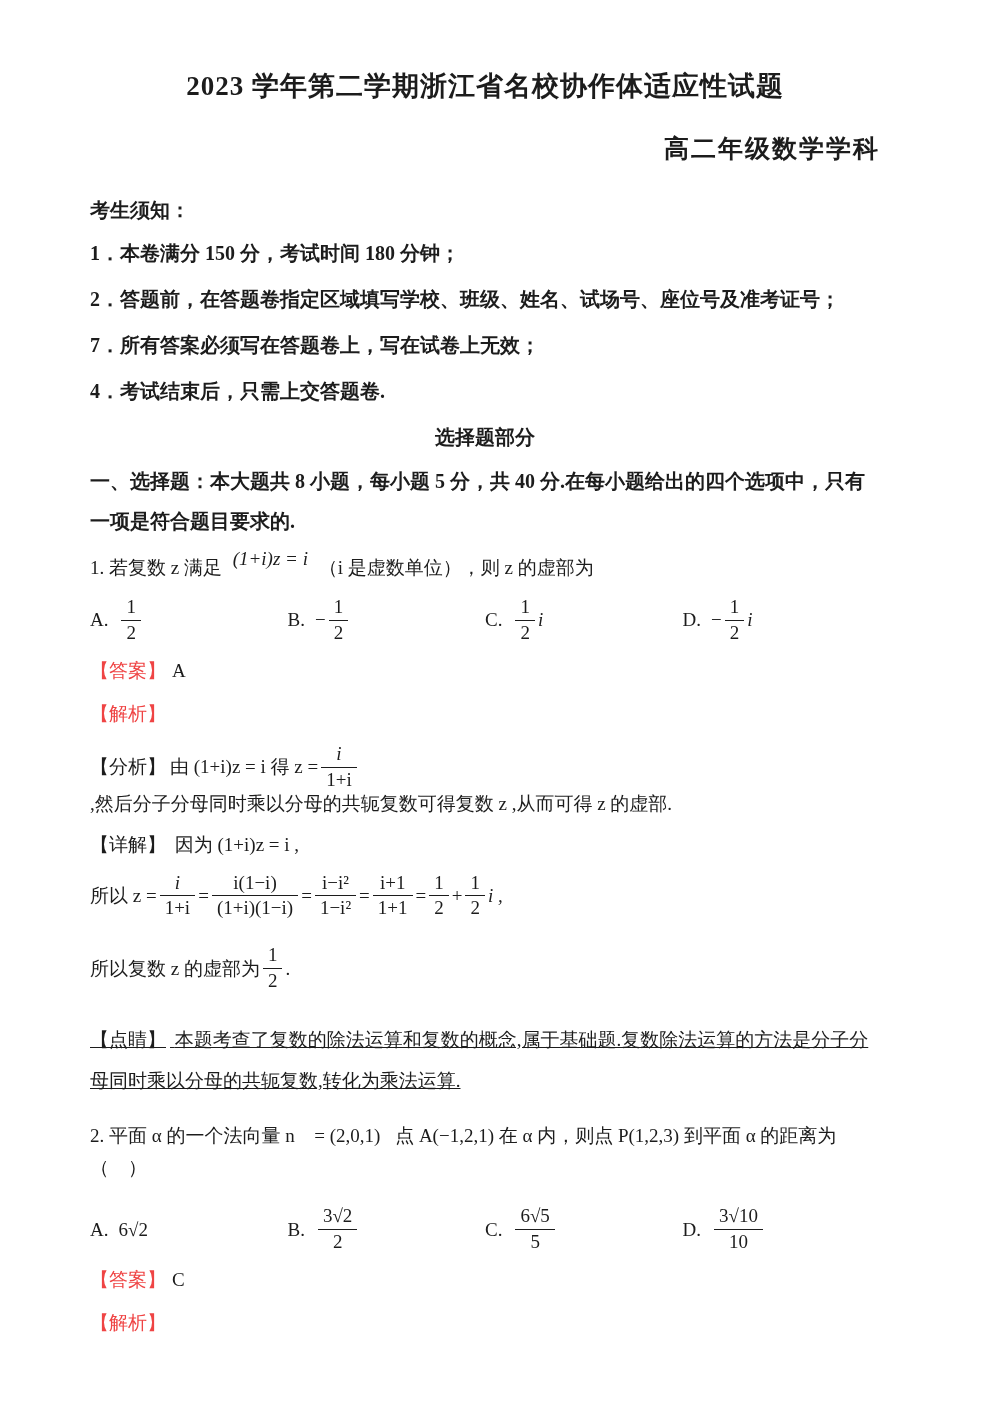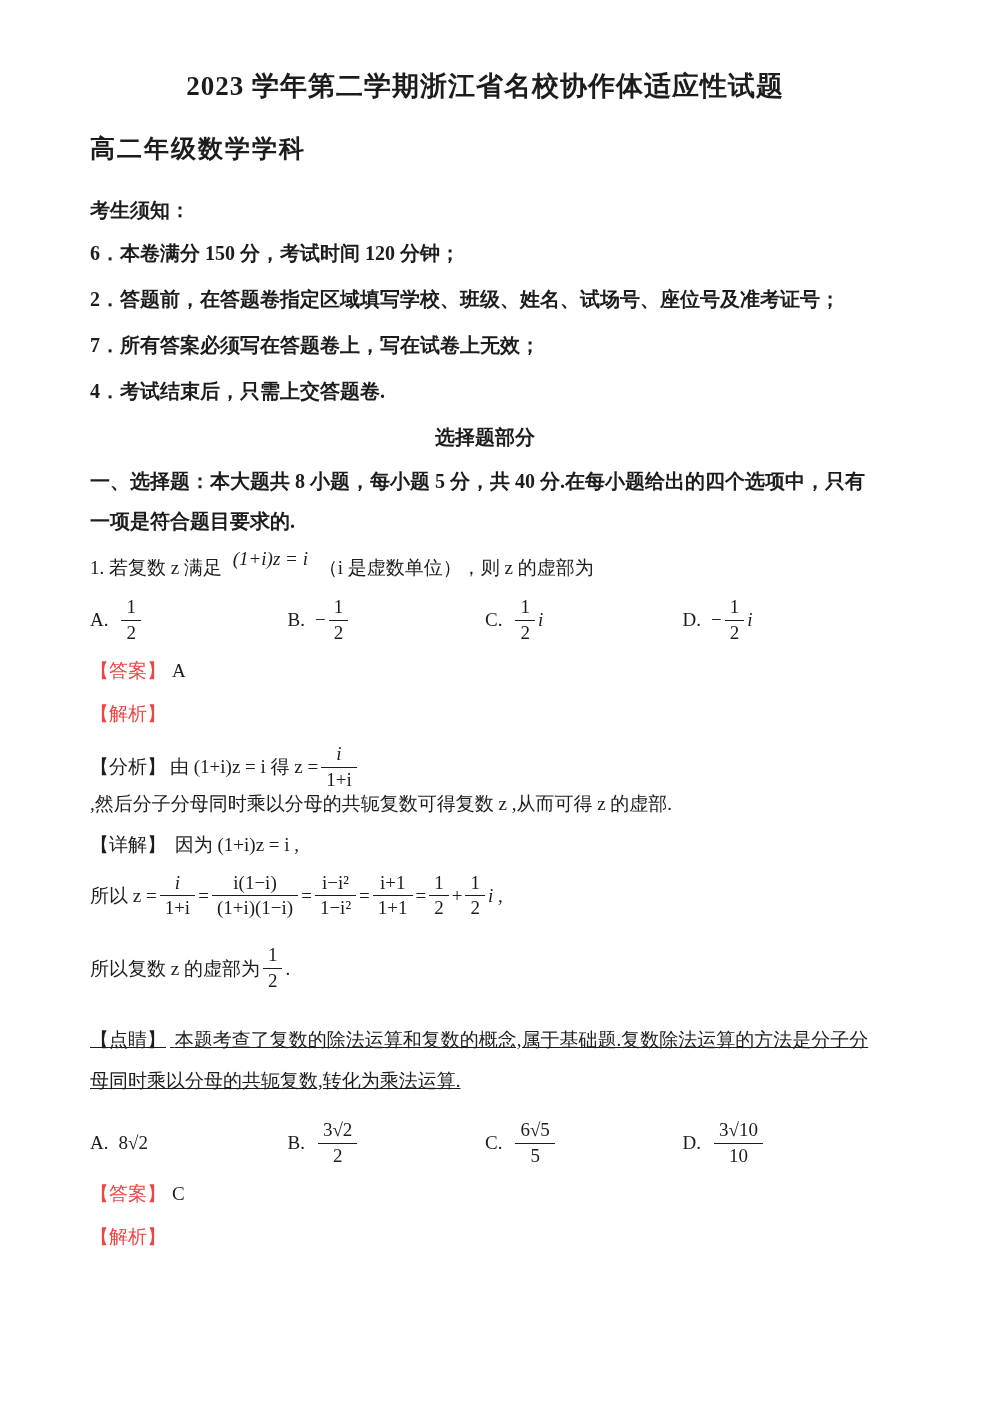--- a/index.html
+++ b/index.html
@@ -16,21 +16,21 @@
   .page { padding: 68px 120px 30px 90px; }
 
   .title {
     text-align: center;
     font-size: 27px;
     font-weight: bold;
     margin: 0 0 28px 0;
     letter-spacing: 1px;
   }
   .subtitle {
-    text-align: left;
+    text-align: right;
     font-size: 25px;
     font-weight: bold;
     margin: 0 0 32px 0;
     letter-spacing: 2px;
   }
   .notice-heading {
     font-size: 20px;
     font-weight: bold;
     margin: 0 0 16px 0;
   }
@@ -94,21 +94,21 @@
 </style>
 </head>
 <body>
 
 <div class="page">
 
   <h1 class="title">2023 学年第二学期浙江省名校协作体适应性试题</h1>
   <h2 class="subtitle">高二年级数学学科</h2>
 
   <p class="notice-heading">考生须知：</p>
-  <p class="notice-item">6．本卷满分 150 分，考试时间 120 分钟；</p>
+  <p class="notice-item">1．本卷满分 150 分，考试时间 180 分钟；</p>
   <p class="notice-item">2．答题前，在答题卷指定区域填写学校、班级、姓名、试场号、座位号及准考证号；</p>
   <p class="notice-item">7．所有答案必须写在答题卷上，写在试卷上无效；</p>
   <p class="notice-item">4．考试结束后，只需上交答题卷.</p>
 
   <p class="part-heading">选择题部分</p>
   <p class="instruction">一、选择题：本大题共 8 小题，每小题 5 分，共 40 分.在每小题给出的四个选项中，只有一项是符合题目要求的.</p>
 
   <div class="qline stem">
     <span>1. 若复数 z 满足</span>
     <span class="raised mathtxt">(1+i)z = i</span>
@@ -196,25 +196,26 @@
     <span class="frac"><span class="num">1</span><span class="den">2</span></span>
     <span>.</span>
   </div>
 
 
   <div class="tip-line">
     <span class="black-label">【点睛】</span>
     <span>本题考查了复数的除法运算和复数的概念,属于基础题.复数除法运算的方法是分子分母同时乘以分母的共轭复数,转化为乘法运算.</span>
   </div>
 
+  <div class="q2-stem">2. 平面 α 的一个法向量 n⃗ = (2,0,1)，点 A(−1,2,1) 在 α 内，则点 P(1,2,3) 到平面 α 的距离为（　）</div>
 
   <div class="options">
     <div class="opt">
       <span class="opt-label">A.</span>
-      <span>8√2</span>
+      <span>6√2</span>
     </div>
     <div class="opt">
       <span class="opt-label">B.</span>
       <span class="frac">
           <span class="num">3√2</span>
           <span class="den">2</span>
         </span>
     </div>
     <div class="opt">
       <span class="opt-label">C.</span>

